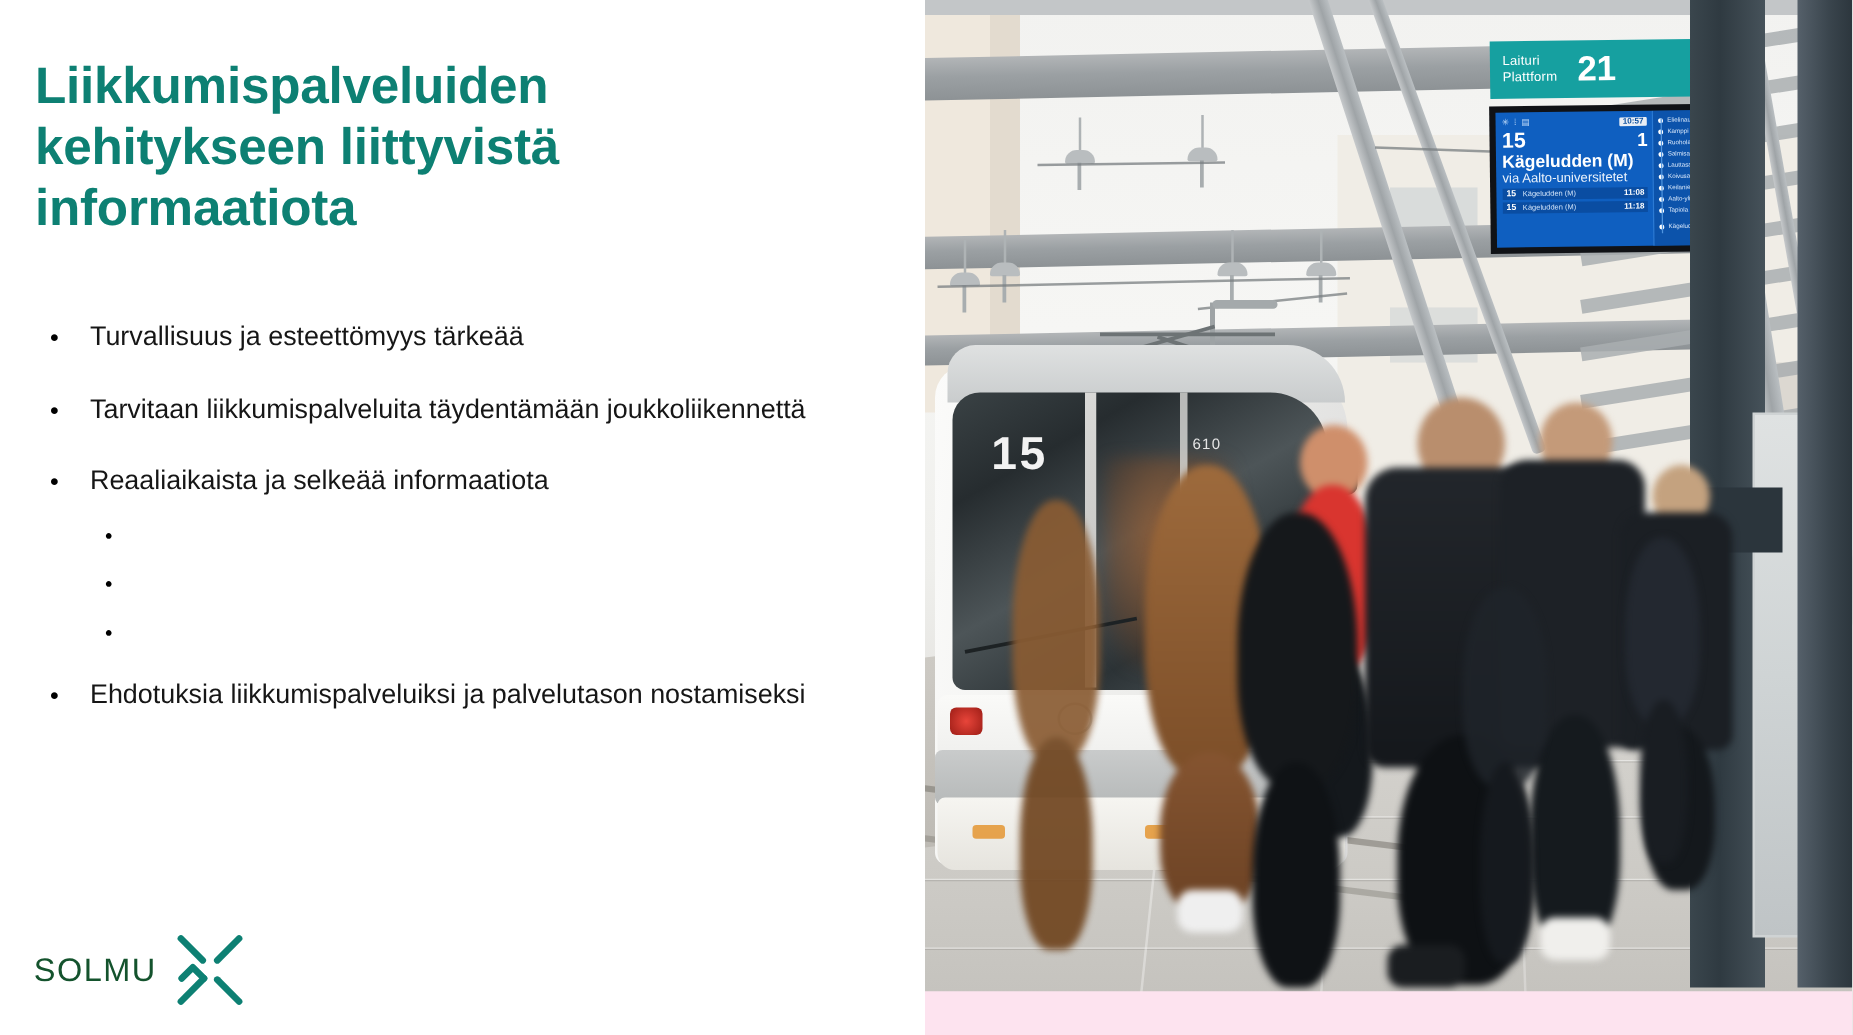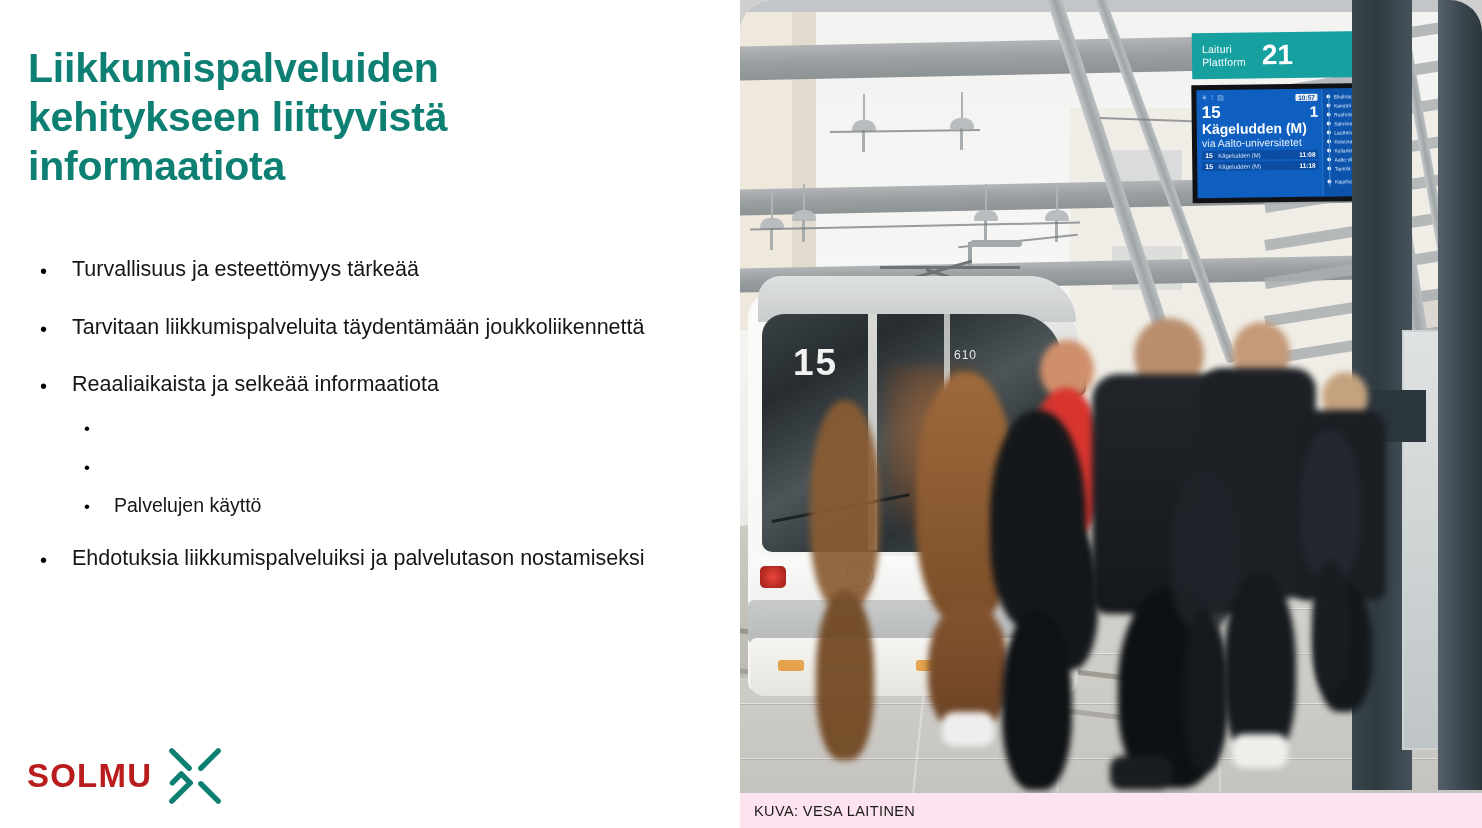--- a/index.html
+++ b/index.html
@@ -76,43 +76,42 @@
 
   
   #logo {
     position: absolute;
     left: 27px; top: 745px;
     display: flex;
     align-items: center;
     gap: 12px;
   }
   #logo-wordmark {
-    color: #b91c1c;
-    font-size: 33px;
-    font-weight: bold;
+    color: #14532d;
+    font-size: 26px;
+    font-weight: normal;
     letter-spacing: 1.2px;
   }
   #logo-mark { width: 62px; height: 62px; display: block; }
 
   
   #photo {
     position: absolute;
     left: 740px; top: 0;
     width: 742px; height: 828px;
     overflow: hidden;
     background: #cfcfcf;
   }
   #photo-scene {
     position: absolute;
     inset: 0;
     overflow: hidden;
     
     background:
       linear-gradient(180deg,#f2f2f0 0%, #f6f6f4 32%, #efefec 55%, #e4e3e0 70%, #d9d7d4 100%);
-    border-radius: 32px;
   }
 
   
   .bldg {
     position: absolute;
     background: #e9e2d8;
   }
   #bldg-left  { left: 0;   top: 0;   width: 64px;  height: 330px; background:#efe8dd; }
   #bldg-left2 { left: 52px; top: 0;  width: 24px;  height: 300px; background:#e3dbcf; }
   #bldg-mid   { left: 330px; top: 108px; width: 430px; height: 300px; background:#f0ece4; opacity:.9; }
@@ -494,21 +493,20 @@
 
       <div class="sub-group">
         <div class="bullet-row level2">
           <span class="bullet-mark">•</span>
         </div>
         <div class="bullet-row level2">
           <span class="bullet-mark">•</span>
         </div>
         <div class="bullet-row level2">
           <span class="bullet-mark">•</span>
-          <span class="bullet-text">Palvelujen käyttö</span>
         </div>
       </div>
 
       <div class="bullet-row level1">
         <span class="bullet-mark">•</span>
         <span class="bullet-text">Ehdotuksia liikkumispalveluiksi ja palvelutason nostamiseksi</span>
       </div>
 
     </div>
 
@@ -785,17 +783,14 @@
 
       <div class="person" style="left:430px; top:470px; width:70px; height:300px; opacity:.85;">
         <div class="blob" style="left:0;top:0;width:68px;height:160px;background:#1f242a;"></div>
         <div class="blob" style="left:14px;top:140px;width:42px;height:160px;background:#171b20;"></div>
       </div>
     </div>
 
     <div style="position:absolute;left:0;top:793px;width:742px;height:35px;background:#fde3ef;"></div>
   </div>
 
-  <div id="caption-bar">
-    <span id="caption-text">KUVA: VESA LAITINEN</span>
-  </div>
 
 </div>
 
 </body></html>

